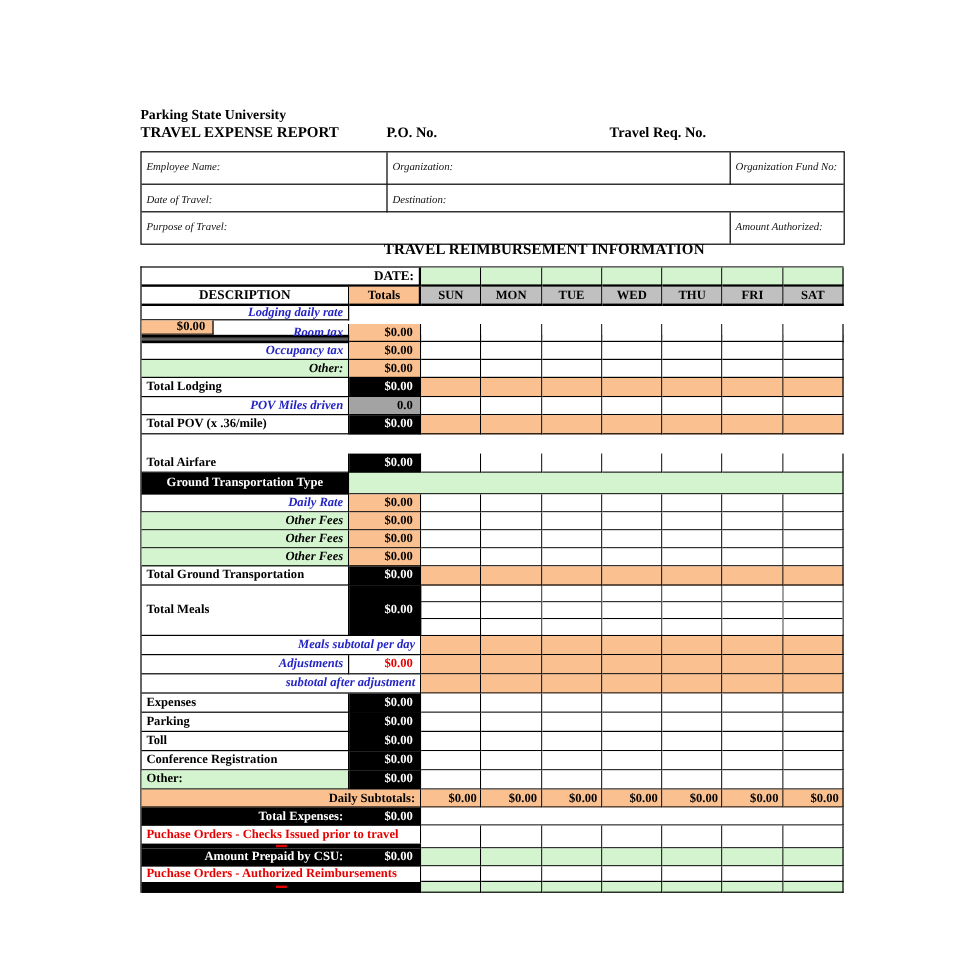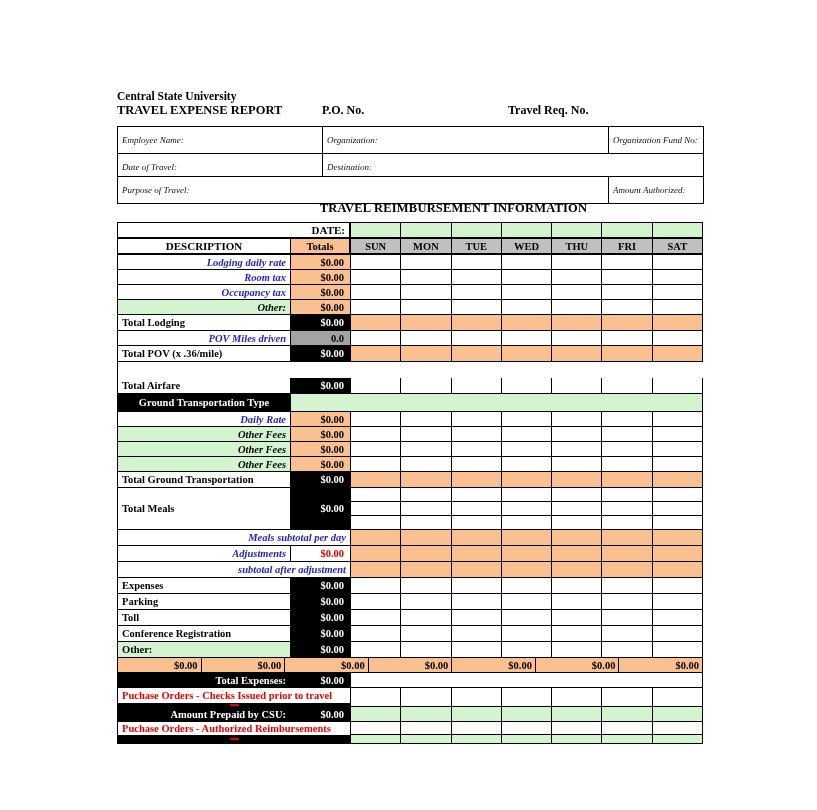--- a/index.html
+++ b/index.html
@@ -55,21 +55,21 @@
   .subcol{flex:1 1 0;min-width:0;display:flex;flex-direction:column;border-right:1px solid #000;border-bottom:1px solid #000;box-sizing:border-box;}
   .subcell{flex:1;border-bottom:1px solid #000;box-sizing:border-box;background:#fff;}
   .subcol .subcell:last-child{border-bottom:none;}
 </style>
 </head>
 <body>
 
 <div class="page">
 
   <div class="report-header">
-    <div class="univ">Central State University</div>
+    <div class="univ">Parking State University</div>
     <div class="rpt-title">TRAVEL EXPENSE REPORT</div>
     <div class="po-no">P.O. No.</div>
     <div class="treq-no">Travel Req. No.</div>
   </div>
 
   <div class="info-grid">
     <div class="irow">
       <div class="icell ir1" style="width:205px">
         <span class="ilabel">Employee Name:</span>
       </div>
@@ -115,21 +115,21 @@
         <div class="cell desc c-center bold thickb" style="font-size: 11px;">DESCRIPTION</div>
         <div class="cell tot bold thickb thickr" style="justify-content: center; padding-right: 0px; background: rgb(250, 192, 144); font-size: 10.5px;">Totals</div>
         <div class="cell dcell c-center bold thickb" style="background: rgb(192, 192, 192);">SUN</div>
         <div class="cell dcell c-center bold thickb" style="background: rgb(192, 192, 192);">MON</div>
         <div class="cell dcell c-center bold thickb" style="background: rgb(192, 192, 192);">TUE</div>
         <div class="cell dcell c-center bold thickb" style="background: rgb(192, 192, 192);">WED</div>
         <div class="cell dcell c-center bold thickb" style="background: rgb(192, 192, 192);">THU</div>
         <div class="cell dcell c-center bold thickb" style="background: rgb(192, 192, 192);">FRI</div>
         <div class="cell dcell c-center bold thickb" style="background: rgb(192, 192, 192);">SAT</div>
       </div>
-      <div class="trow" style="height: 15px;">
+      <div class="trow" style="height: 15px; flex-direction: column;">
         <div class="cell desc c-right blue-lbl" style="color: rgb(36, 36, 196);">Lodging daily rate</div>
         <div class="cell tot val" style="background: rgb(250, 192, 144);">$0.00</div>
         <div class="cell dcell" style="background: rgb(255, 255, 255);"></div>
         <div class="cell dcell" style="background: rgb(255, 255, 255);"></div>
         <div class="cell dcell" style="background: rgb(255, 255, 255);"></div>
         <div class="cell dcell" style="background: rgb(255, 255, 255);"></div>
         <div class="cell dcell" style="background: rgb(255, 255, 255);"></div>
         <div class="cell dcell" style="background: rgb(255, 255, 255);"></div>
         <div class="cell dcell" style="background: rgb(255, 255, 255);"></div>
       </div>
@@ -388,20 +388,21 @@
         <div class="cell tot val black-cell">$0.00</div>
         <div class="cell dcell" style="background: rgb(255, 255, 255);"></div>
         <div class="cell dcell" style="background: rgb(255, 255, 255);"></div>
         <div class="cell dcell" style="background: rgb(255, 255, 255);"></div>
         <div class="cell dcell" style="background: rgb(255, 255, 255);"></div>
         <div class="cell dcell" style="background: rgb(255, 255, 255);"></div>
         <div class="cell dcell" style="background: rgb(255, 255, 255);"></div>
         <div class="cell dcell" style="background: rgb(255, 255, 255);"></div>
       </div>
       <div class="trow" style="height: 15px;">
+        <div class="cell merged c-right bold" style="background: rgb(250, 192, 144);">Daily Subtotals:</div>
         <div class="cell dcell val" style="background: rgb(250, 192, 144); justify-content: flex-end; padding-right: 3px;">$0.00</div>
         <div class="cell dcell val" style="background: rgb(250, 192, 144); justify-content: flex-end; padding-right: 3px;">$0.00</div>
         <div class="cell dcell val" style="background: rgb(250, 192, 144); justify-content: flex-end; padding-right: 3px;">$0.00</div>
         <div class="cell dcell val" style="background: rgb(250, 192, 144); justify-content: flex-end; padding-right: 3px;">$0.00</div>
         <div class="cell dcell val" style="background: rgb(250, 192, 144); justify-content: flex-end; padding-right: 3px;">$0.00</div>
         <div class="cell dcell val" style="background: rgb(250, 192, 144); justify-content: flex-end; padding-right: 3px;">$0.00</div>
         <div class="cell dcell val" style="background: rgb(250, 192, 144); justify-content: flex-end; padding-right: 3px;">$0.00</div>
       </div>
       <div class="trow" style="height: 15px;">
         <div class="cell merged black-cell">

